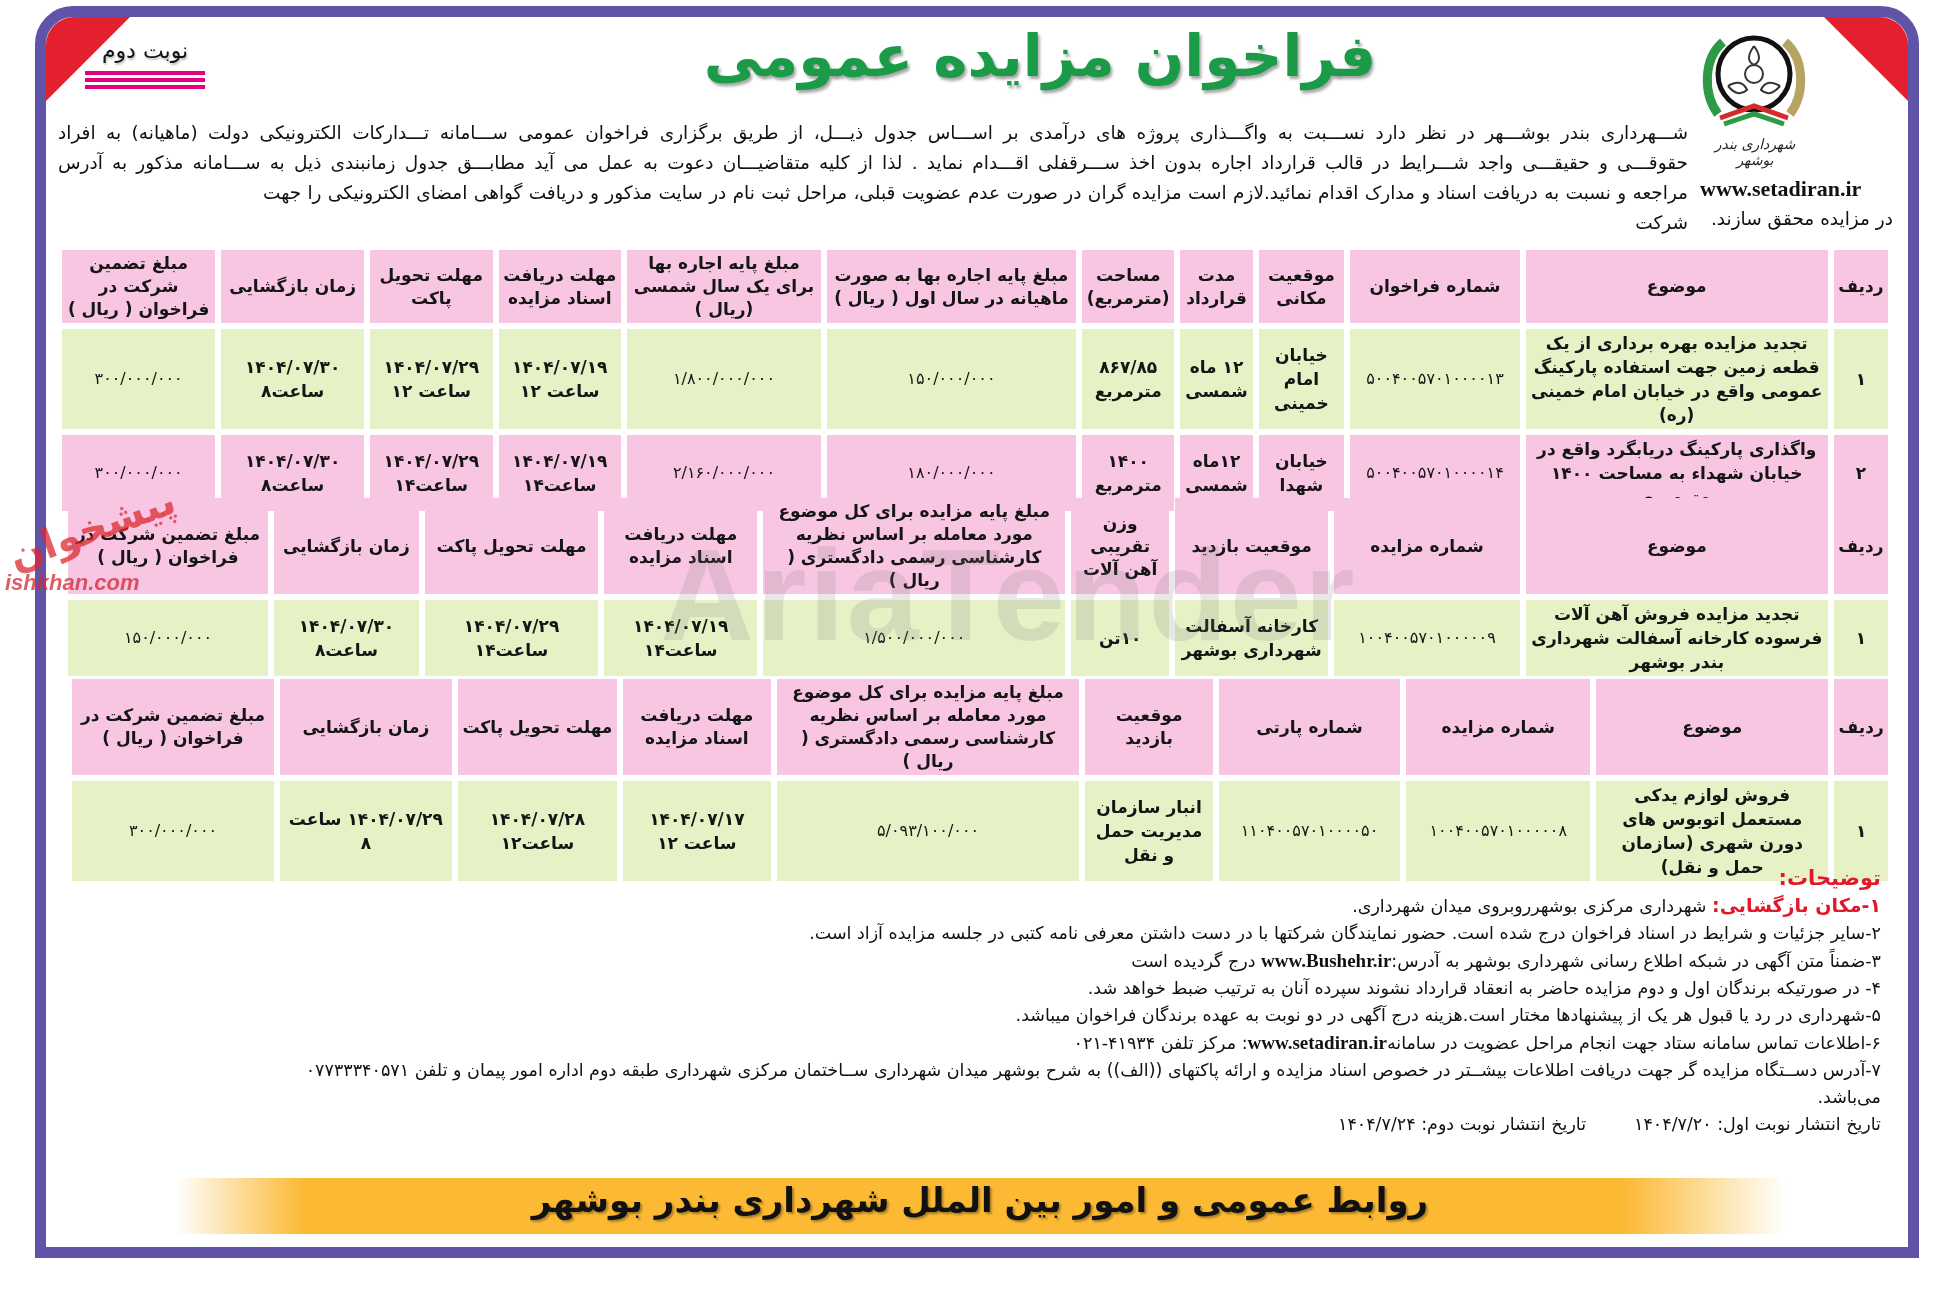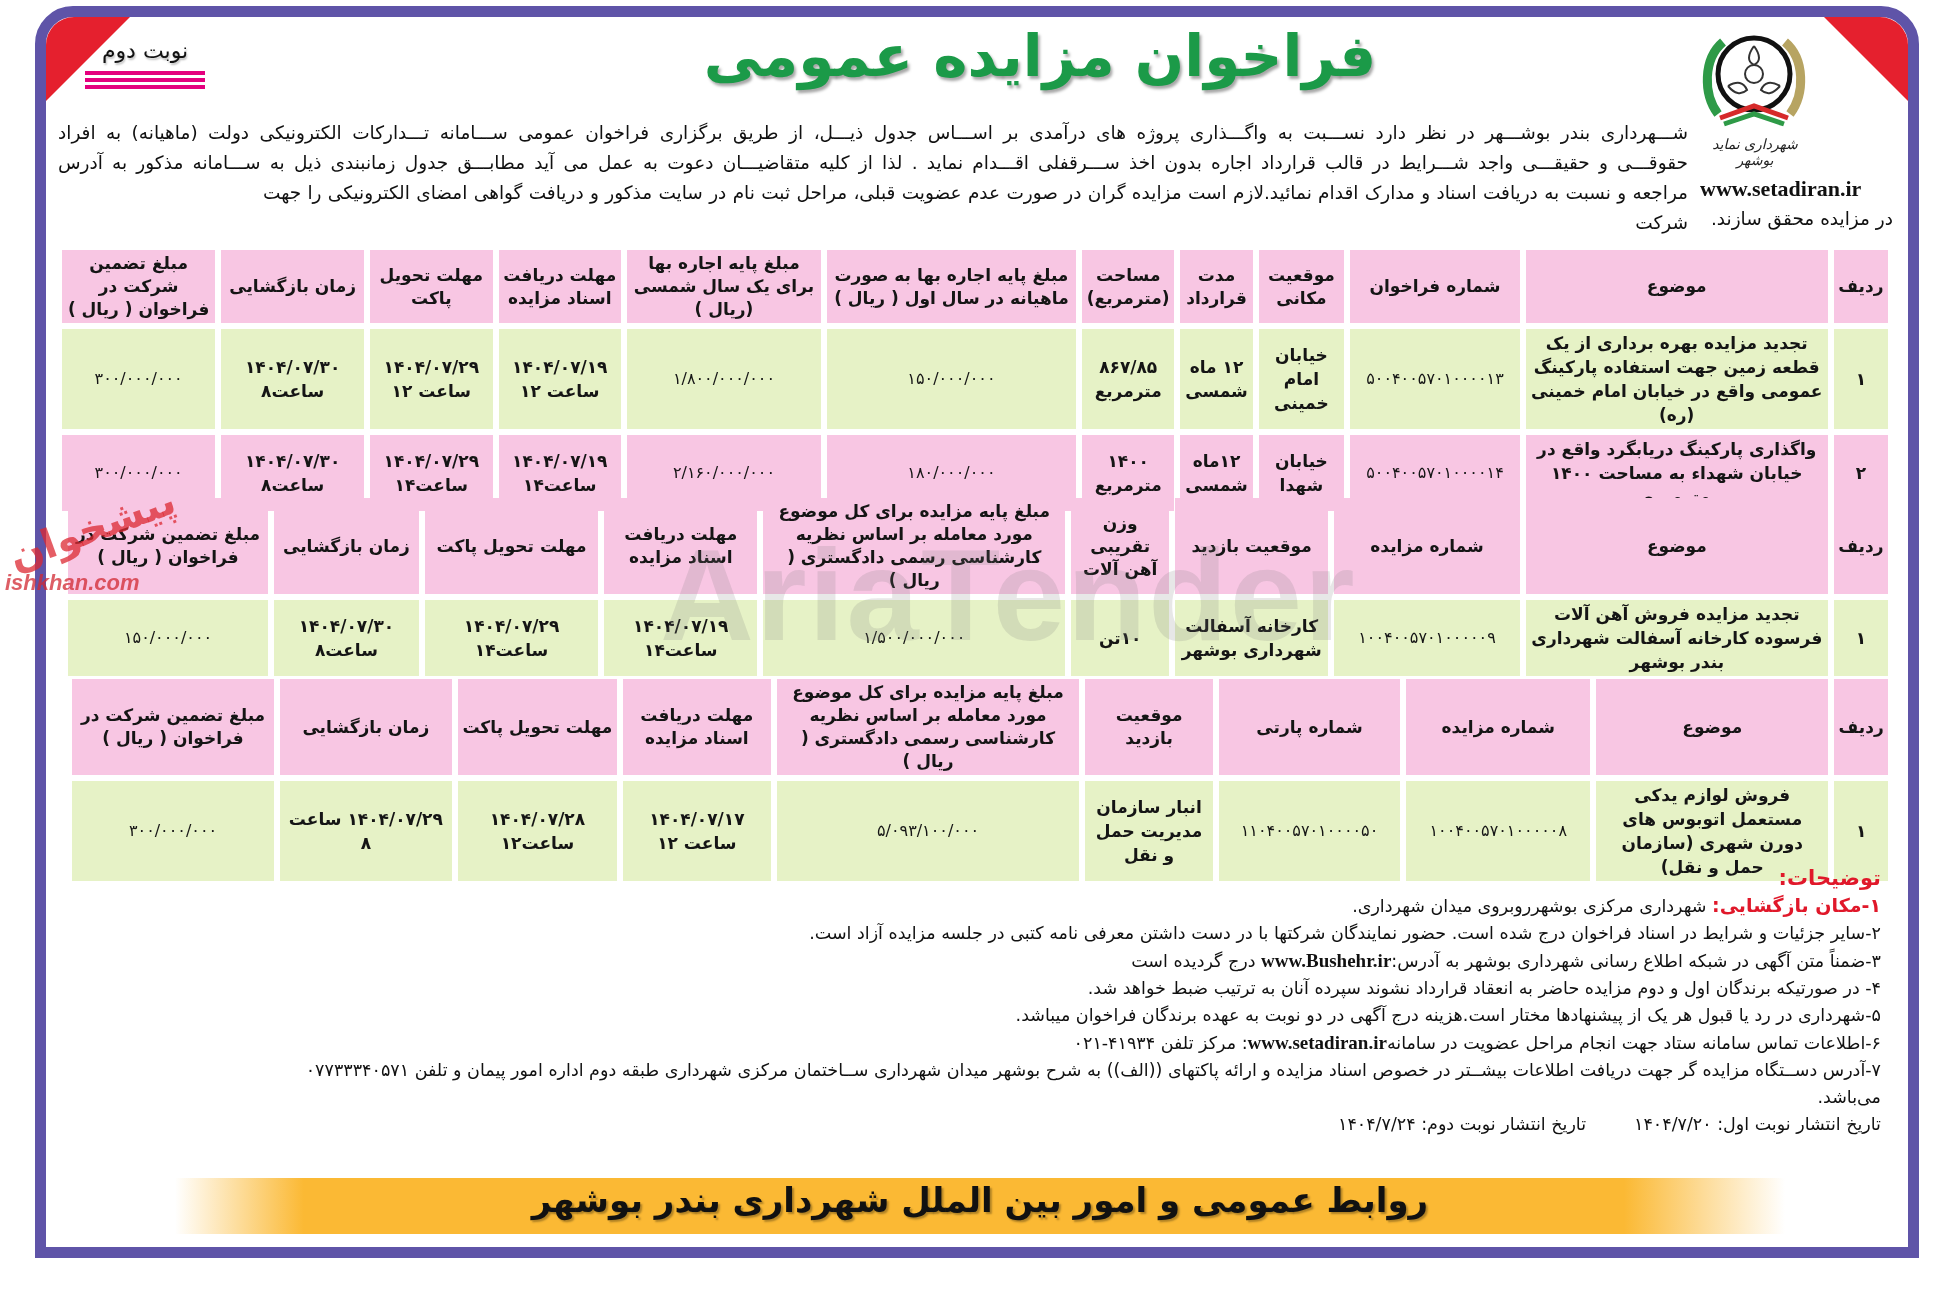--- a/index.html
+++ b/index.html
@@ -107,21 +107,21 @@
 
 <svg class="logo" viewBox="0 0 112 112">
   <path d="M20 90 C5 70 5 35 25 18" stroke="#2e9a47" stroke-width="9" fill="none"></path>
   <path d="M92 90 C107 70 107 35 87 18" stroke="#b7a462" stroke-width="9" fill="none"></path>
   <circle cx="56" cy="50" r="36" fill="#fff" stroke="#111" stroke-width="5"></circle>
   <circle cx="56" cy="50" r="9" fill="none" stroke="#333" stroke-width="2"></circle>
   <path d="M56 22 q10 14 0 19 q-10 -5 0 -19 M30 62 q14 -8 19 4 q-9 8 -19 -4 M82 62 q-14 -8 -19 4 q9 8 19 -4" fill="none" stroke="#333" stroke-width="2"></path>
   <path d="M22 94 L56 82 L90 94" stroke="#d62a2a" stroke-width="5" fill="none"></path>
   <path d="M26 100 L56 90 L86 100" stroke="#2e9a47" stroke-width="5" fill="none"></path>
 </svg>
-<div class="logo-caption">شهرداری نماید بوشهر</div>
+<div class="logo-caption">شهرداری بندر بوشهر</div>
 <div class="site-link">www.setadiran.ir</div>
 
 <div class="intro">
   <div>شـــهرداری بندر بوشـــهر در نظر دارد نســـبت به واگـــذاری پروژه های درآمدی بر اســـاس جدول ذیـــل، از طریق برگزاری فراخوان عمومی ســـامانه تـــدارکات الکترونیکی دولت (ماهیانه) به افراد</div>
   <div>حقوقـــی و حقیقـــی واجد شـــرایط در قالب قرارداد اجاره بدون اخذ ســـرقفلی اقـــدام نماید . لذا از کلیه متقاضیـــان دعوت به عمل می آید مطابـــق جدول زمانبندی ذیل به ســـامانه مذکور به آدرس</div>
   <div style="padding-left:205px">مراجعه و نسبت به دریافت اسناد و مدارک اقدام نمائید.لازم است مزایده گران در صورت عدم عضویت قبلی، مراحل ثبت نام در سایت مذکور و دریافت گواهی امضای الکترونیکی را جهت شرکت</div>
 </div>
 <div class="intro-last" style="top:208px">در مزایده محقق سازند.</div>
 
 <table class="grid" style="left:56px; top:244px; width:1838px;">

